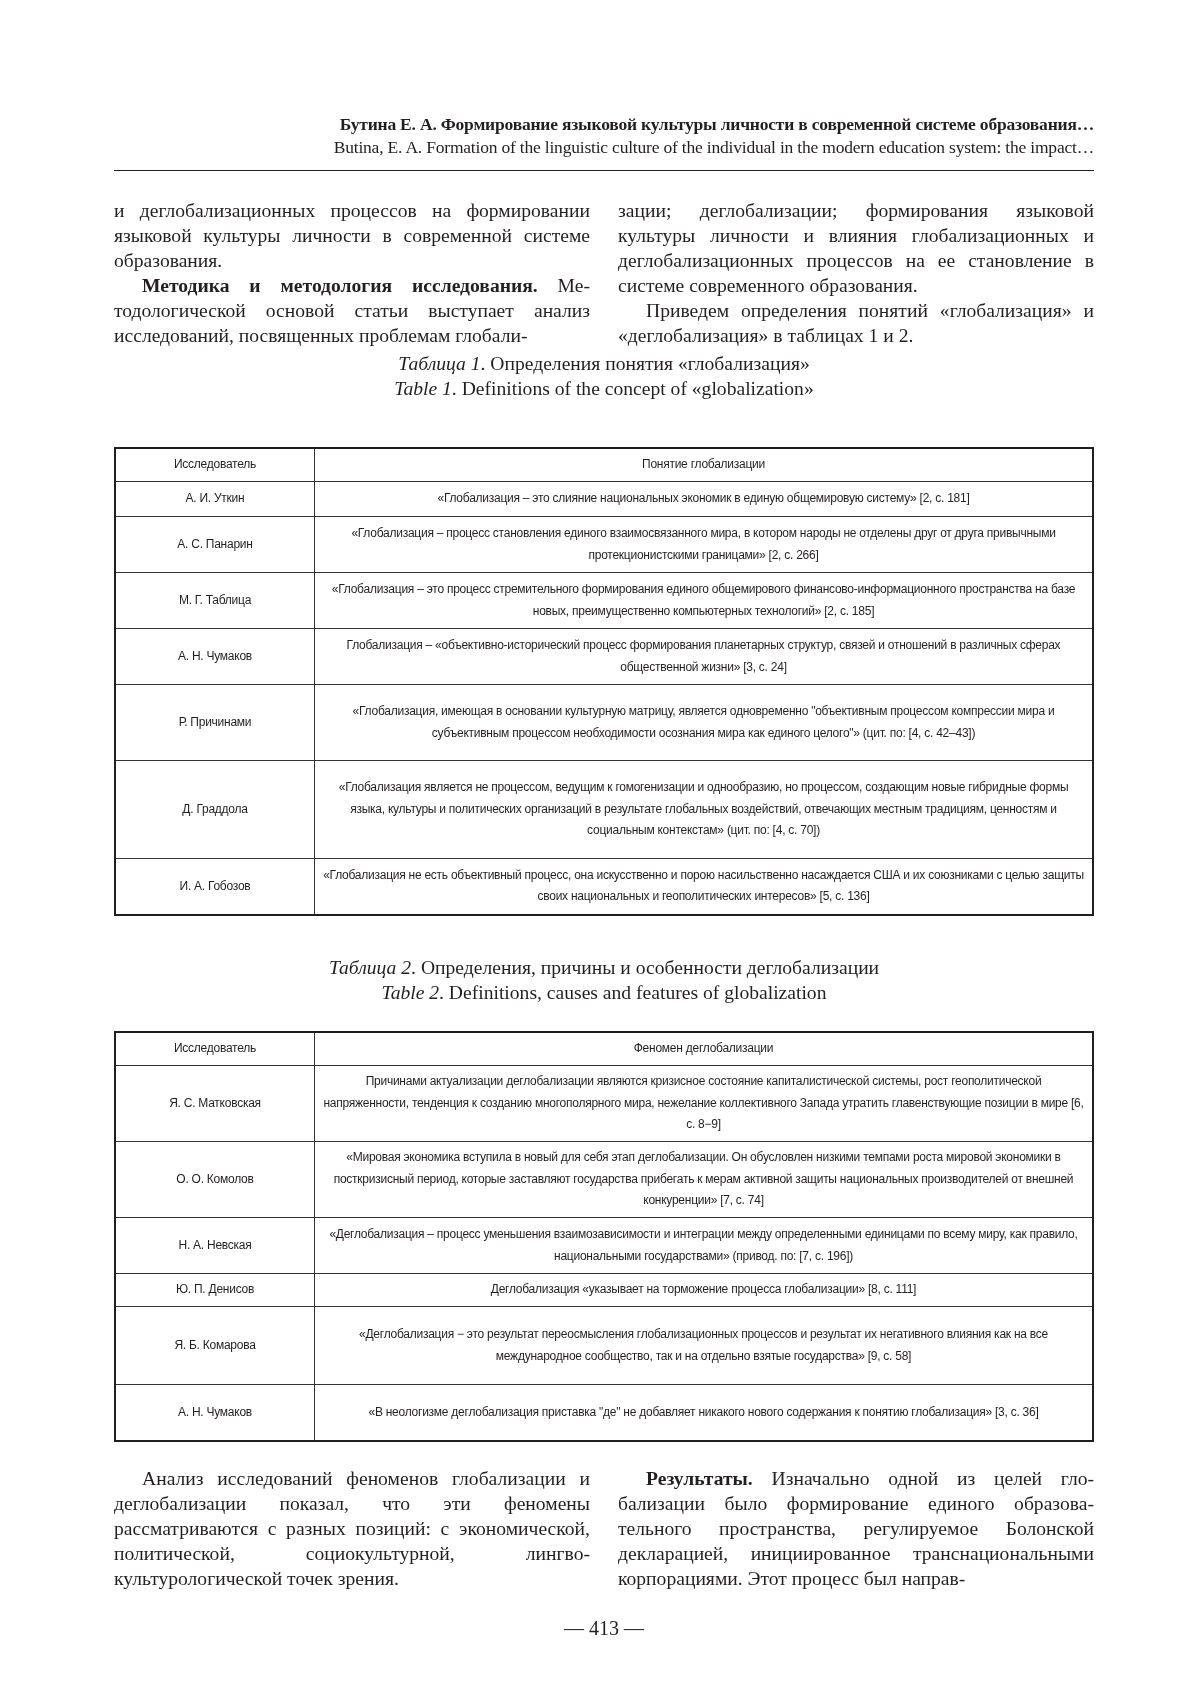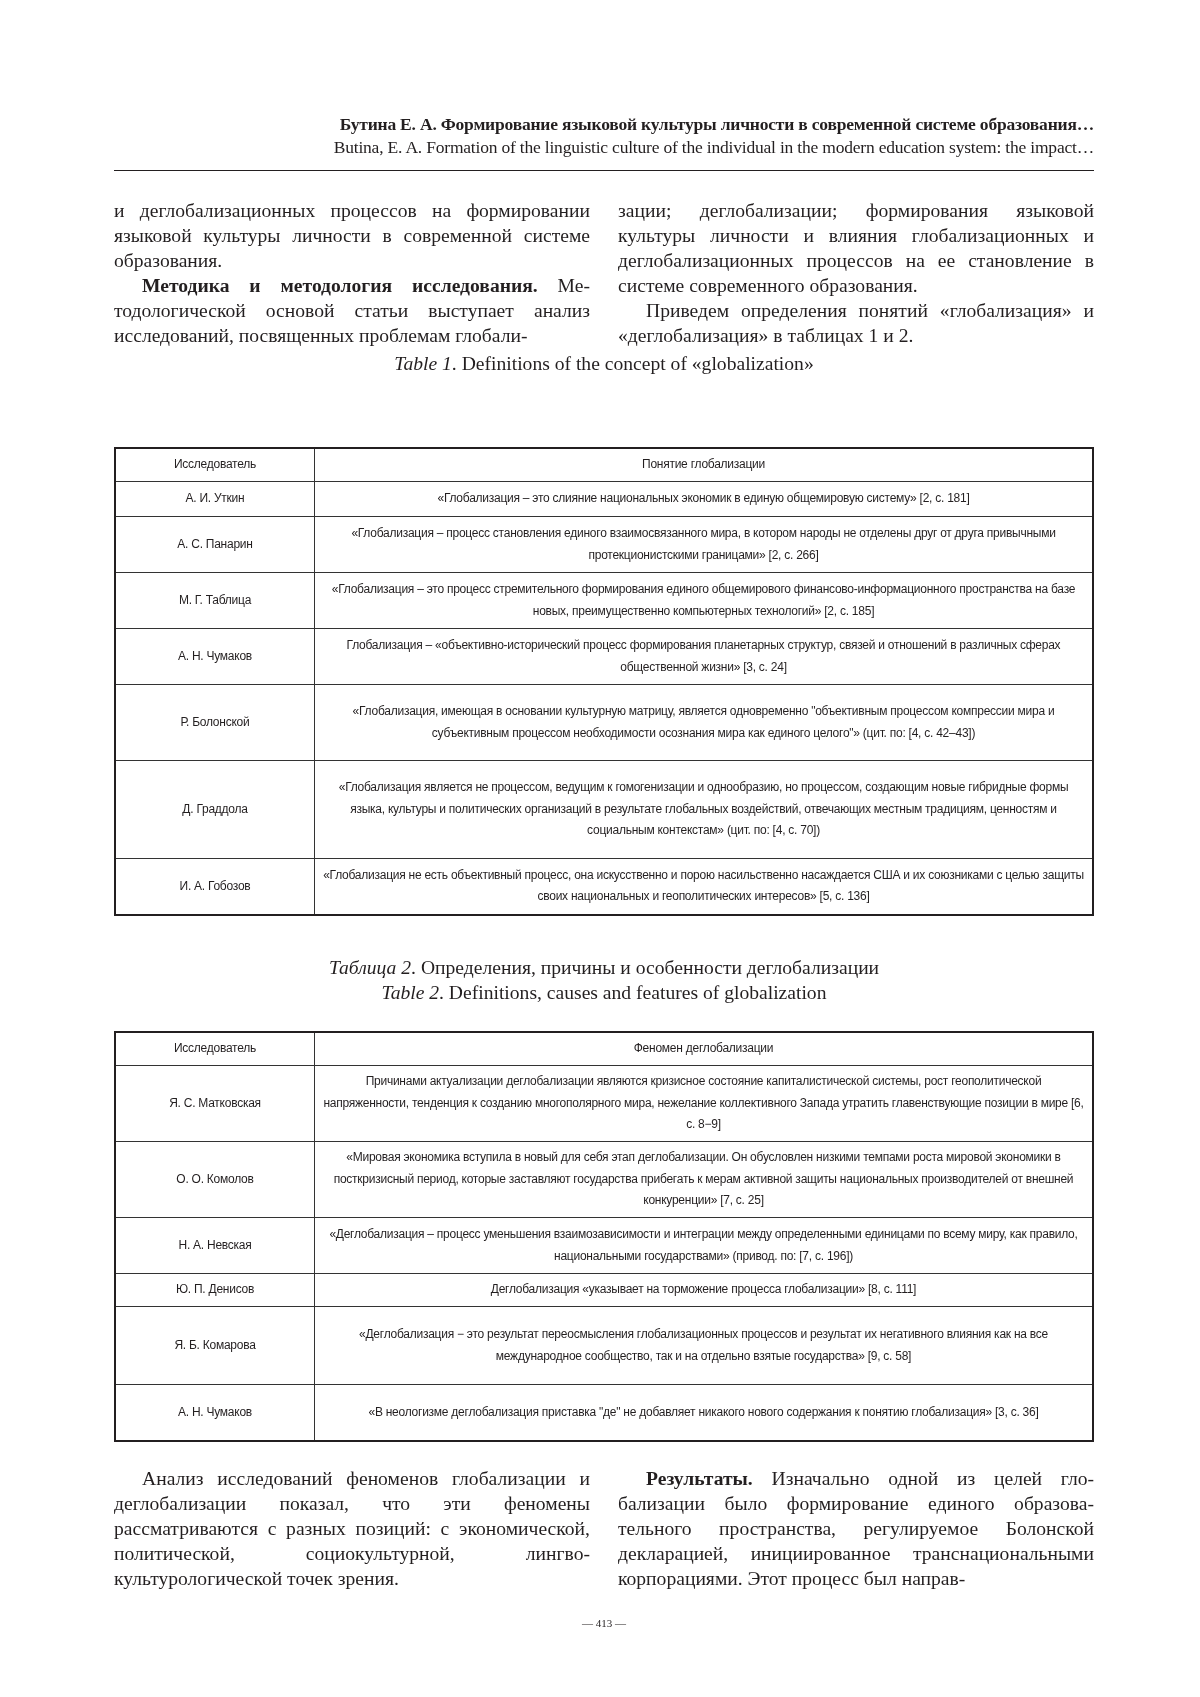--- a/index.html
+++ b/index.html
@@ -22,21 +22,21 @@
     .bold { font-weight: bold; margin-top: 8px; }
 
     .caption { position: absolute; left: 0; width: 980px; text-align: center; font-size: 19.6px; line-height: 25px; }
     .caption .it { font-style: italic; }
 
     table.data { position: absolute; left: 0; width: 980px; border-collapse: collapse; border: 2px solid #231f20; font-size: 12px; line-height: 21.5px; letter-spacing: -0.25px; }
     table.data td, table.data th { border: 1.4px solid #333; text-align: center; vertical-align: middle; padding: 3px 8px; font-weight: normal; }
     table.data th { height: 28px; padding: 2px 8px; }
     table.data .c1 { width: 182px; }
 
-    .page-number { position: absolute; top: 1617px; left: 0; width: 980px; text-align: center; font-size: 11px; }
+    .page-number { position: absolute; top: 1617px; left: 0; width: 980px; text-align: center; font-size: 20px; }
   </style>
 </head>
 <body>
 
 <div class="page">
 
   <div class="running-head serif">
     <div class="ru">Бутина Е. А. Формирование языковой культуры личности в современной системе образования…</div>
     <div class="en">Butina, E. A. Formation of the linguistic culture of the individual in the modern education system: the impact…</div>
   </div>
@@ -45,20 +45,21 @@
   <div class="col col-left top-cols serif">
     <p>и деглобализационных процессов на формиро­ва­нии языковой культуры личности в современной системе образования.</p>
     <p class="indent"><span class="bold">Методика и методология исследования.</span><span> Ме­тодологической основой статьи выступает анализ исследований, посвященных проблемам глобали-</span></p>
   </div>
   <div class="col col-right top-cols serif">
     <p>зации; деглобализации; формирования языковой культуры личности и влияния глобализационных и деглобализационных процессов на ее становле­ние в системе современного образования.</p>
     <p class="indent">Приведем определения понятий «глобализа­ция» и «деглобализация» в таблицах 1 и 2.</p>
   </div>
 
   <div class="caption serif" style="top:351px;">
+    <div><span class="it">Таблица 1</span><span>. Определения понятия «глобализация»</span></div>
     <div><span class="it">Table 1</span><span>. Definitions of the concept of «globalization»</span></div>
   </div>
 
   <table class="data sans" style="top:447px;">
     <thead>
       <tr>
         <th class="c1">Исследователь</th>
         <th>Понятие глобализации</th>
       </tr>
     </thead>
@@ -73,21 +74,21 @@
       </tr>
       <tr style="height:56px">
         <td class="c1">М. Г. Таблица</td>
         <td>«Глобализация – это процесс стремительного формирования единого общемирового финансово-информационного пространства на базе новых, преимущественно компьютерных технологий» [2, с. 185]</td>
       </tr>
       <tr style="height:56px">
         <td class="c1">А. Н. Чумаков</td>
         <td>Глобализация – «объективно-исторический процесс формирования планетарных структур, связей и отношений в различных сферах общественной жизни» [3, с. 24]</td>
       </tr>
       <tr style="height:76px">
-        <td class="c1">Р. Болонской</td>
+        <td class="c1">Р. Причинами</td>
         <td>«Глобализация, имеющая в основании культурную матрицу, является одновременно "объективным процессом компрессии мира и субъективным процессом необходимости осознания мира как единого целого"» (цит. по: [4, с. 42–43])</td>
       </tr>
       <tr style="height:98px">
         <td class="c1">Д. Граддола</td>
         <td>«Глобализация является не процессом, ведущим к гомогенизации и однообразию, но процессом, создающим новые гибридные формы языка, культуры и политических организаций в результате глобальных воздействий, отвечающих местным традициям, ценностям и социальным контекстам» (цит. по: [4, с. 70])</td>
       </tr>
       <tr style="height:56px">
         <td class="c1">И. А. Гобозов</td>
         <td>«Глобализация не есть объективный процесс, она искусственно и порою насильственно насаждается США и их союзниками с целью защиты своих национальных и геополитических интересов» [5, с. 136]</td>
       </tr>
@@ -106,21 +107,21 @@
         <th>Феномен деглобализации</th>
       </tr>
     </thead>
     <tbody>
       <tr style="height:76px">
         <td class="c1">Я. С. Матковская</td>
         <td>Причинами актуализации деглобализации являются кризисное состояние капиталистической системы, рост геополитической напряженности, тенденция к созданию многополярного мира, нежелание коллективного Запада утратить главенствующие позиции в мире [6, с. 8−9]</td>
       </tr>
       <tr style="height:76px">
         <td class="c1">О. О. Комолов</td>
-        <td>«Мировая экономика вступила в новый для себя этап деглобализации. Он обусловлен низкими темпами роста мировой экономики в посткризисный период, которые заставляют государства прибегать к мерам активной защиты национальных производителей от внешней конкуренции» [7, с. 25]</td>
+        <td>«Мировая экономика вступила в новый для себя этап деглобализации. Он обусловлен низкими темпами роста мировой экономики в посткризисный период, которые заставляют государства прибегать к мерам активной защиты национальных производителей от внешней конкуренции» [7, с. 74]</td>
       </tr>
       <tr style="height:56px">
         <td class="c1">Н. А. Невская</td>
         <td>«Деглобализация – процесс уменьшения взаимозависимости и интеграции между определенными единицами по всему миру, как правило, национальными государствами» (привод. по: [7, с. 196])</td>
       </tr>
       <tr style="height:33px">
         <td class="c1">Ю. П. Денисов</td>
         <td>Деглобализация «указывает на торможение процесса глобализации» [8, с. 111]</td>
       </tr>
       <tr style="height:78px">

